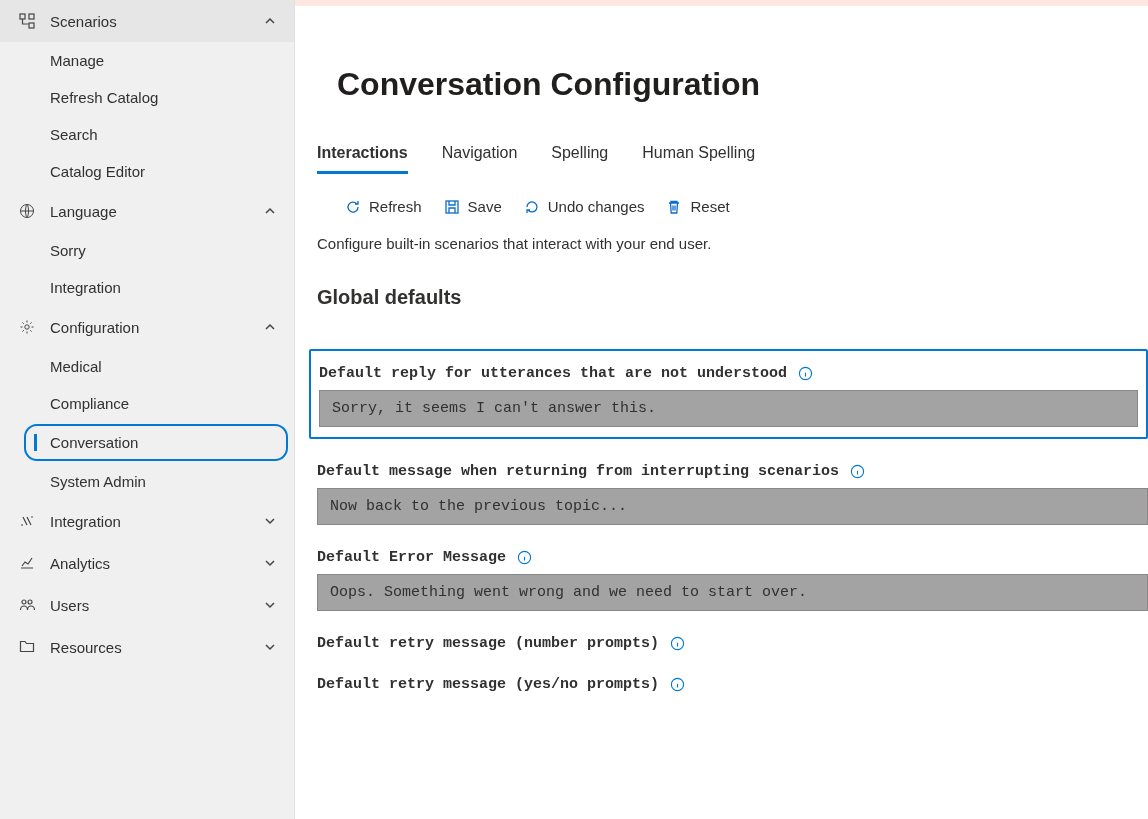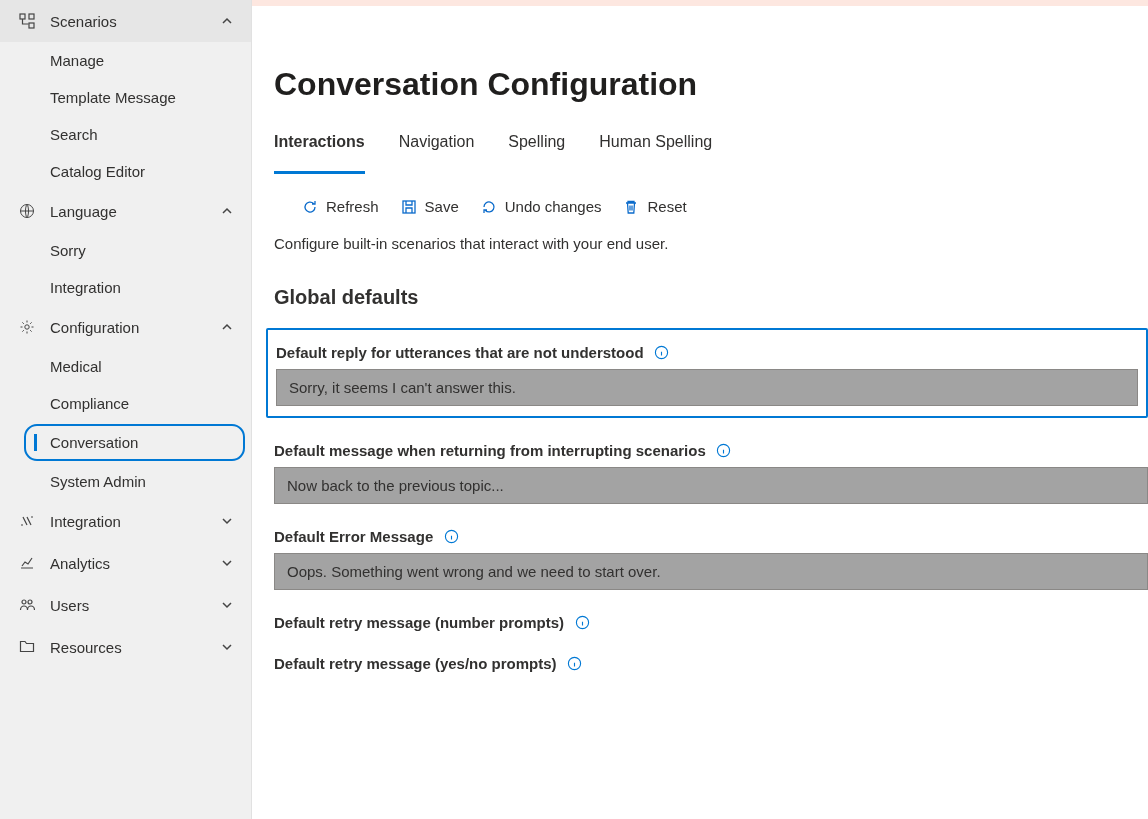--- a/index.html
+++ b/index.html
@@ -8,21 +8,21 @@
       font-size: 14px;
       color: #323130;
       display: flex;
       width: 1148px;
       height: 819px;
       overflow: hidden;
       background: #fff;
     }
     
     .sidebar {
-      width: 252px;
+      width: 295px;
       background: #f0f0f0;
       border-right: 1px solid #e1e1e1;
       overflow-y: auto;
     }
     .nav-section {
       border-bottom: none;
     }
     .nav-header {
       display: flex;
       align-items: center;
@@ -89,32 +89,34 @@
       width: 100%;
     }
     .content {
       padding: 60px 0 0 22px;
     }
     .page-title {
       font-size: 32px;
       font-weight: 600;
       color: #201f1e;
       margin-bottom: 30px;
+      margin-left: 20px;
     }
     .tabs {
       display: flex;
       gap: 34px;
       border-bottom: none;
       margin-bottom: 14px;
     }
     .tab {
       font-size: 16px;
-      padding-bottom: 20px;
+      padding-bottom: 9px;
       cursor: pointer;
       color: #323130;
+      margin-top: 11px;
     }
     .tab.active {
       font-weight: 600;
       border-bottom: 3px solid #0078d4;
     }
     .toolbar {
       display: flex;
       gap: 22px;
       padding: 10px 0 20px 28px;
       align-items: center;
@@ -129,24 +131,25 @@
     }
     .toolbar-item .ticon { color: #0b6bcb; display:inline-flex; }
     .description {
       font-size: 15px;
       color: #323130;
       margin-bottom: 34px;
     }
     .section-title {
       font-size: 20px;
       font-weight: 600;
-      margin-bottom: 19px;
+      margin-bottom: 40px;
     }
     .field-block {
       margin-bottom: 24px;
+      font-family: Liberation Mono, monospace;
     }
     .field-block.highlight {
       border: 2.5px solid #0078d4;
       padding: 14px 8px 10px 8px;
       margin-left: -8px;
       border-radius: 2px;
     }
     .field-label {
       font-size: 15px;
       font-weight: 600;
@@ -188,21 +191,21 @@
       </span>
       <span class="label">Scenarios</span>
       <span class="chevron">
         <svg width="12" height="12" viewBox="0 0 12 12" fill="none" stroke="currentColor" stroke-width="1.5">
             <path d="M2 8l4-4 4 4"></path>
           </svg>
       </span>
     </div>
     <div class="nav-subitems">
       <div class="nav-subitem">Manage</div>
-      <div class="nav-subitem">Template Message</div>
+      <div class="nav-subitem">Refresh Catalog</div>
       <div class="nav-subitem">Search</div>
       <div class="nav-subitem">Catalog Editor</div>
     </div>
   </div>
 
   <div class="nav-section">
     <div class="nav-header sub">
       <span class="icon">
         <svg width="16" height="16" viewBox="0 0 16 16" fill="none" stroke="currentColor" stroke-width="1">
             <circle cx="8" cy="8" r="6.5"></circle>

